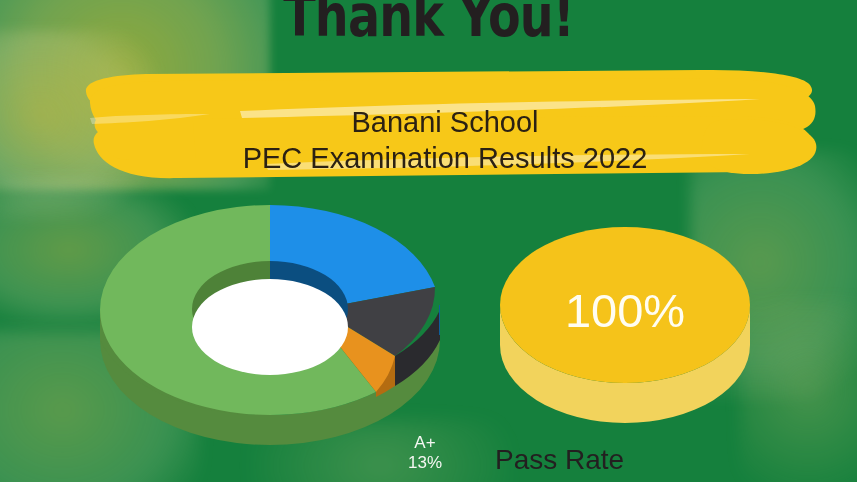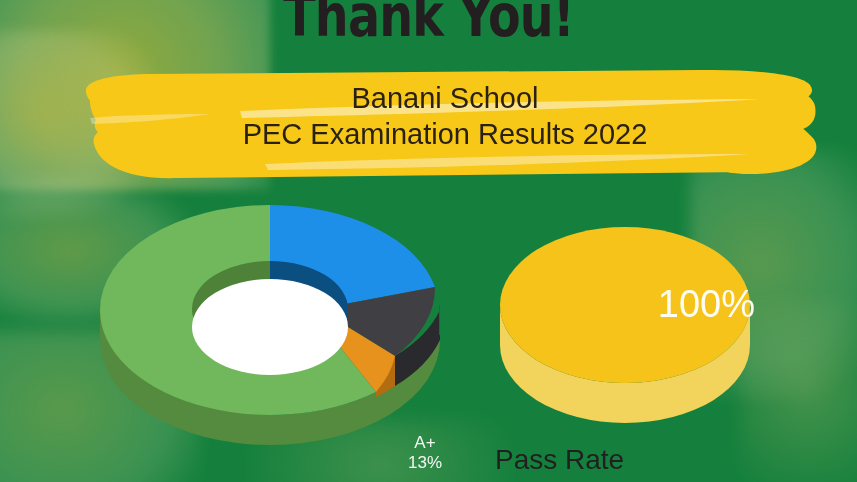--- a/index.html
+++ b/index.html
@@ -135,23 +135,23 @@
     position: absolute;
     left: 495px; top: 215px;
     width: 260px; height: 215px;
   }
   #pie-svg { display: block; width: 260px; height: 215px; }
 
   #pie-value {
     position: absolute;
     left: 495px; top: 283px;
     width: 260px;
-    text-align: right;
-    font-family: "Liberation Sans", sans-serif;
-    font-size: 38px;
+    text-align: center;
+    font-family: "Liberation Sans", sans-serif;
+    font-size: 47px;
     color: #fffdf2;
     white-space: nowrap;
   }
   #pie-caption {
     position: absolute;
     left: 495px; top: 444px;
     width: 260px;
     font-family: "Liberation Sans", sans-serif;
     font-size: 28px;
     color: #231f20;
@@ -236,21 +236,21 @@
       </g>
 
       <g id="brush-streaks" opacity="0.9">
         <path d="M 180,43 C 330,36 520,32 700,31 C 560,40 360,46 182,50 Z" fill="#FFFFFF" opacity="0.55"></path>
         <path d="M 205,96 C 340,90 520,86 690,86 C 540,95 370,100 208,102 Z" fill="#FFFFFF" opacity="0.45"></path>
         <path d="M 30,50 C 60,47 110,46 150,46 C 112,52 64,55 32,56 Z" fill="#FFFFFF" opacity="0.35"></path>
       </g>
     </svg>
   </div>
 
-  <div id="banner-text" style="color: rgb(43, 33, 19);">
+  <div id="banner-text" style="color: rgb(43, 33, 19); margin-top: 24px;">
     <span class="line">Banani School</span>
     <span class="line">PEC Examination Results 2022</span>
   </div>
 
   <div id="donut-wrap">
     <svg id="donut-svg" viewBox="0 0 370 270" xmlns="http://www.w3.org/2000/svg">
       <defs>
         <clipPath id="clip-right-half">
           <rect x="175" y="0" width="200" height="270"></rect>
         </clipPath>

